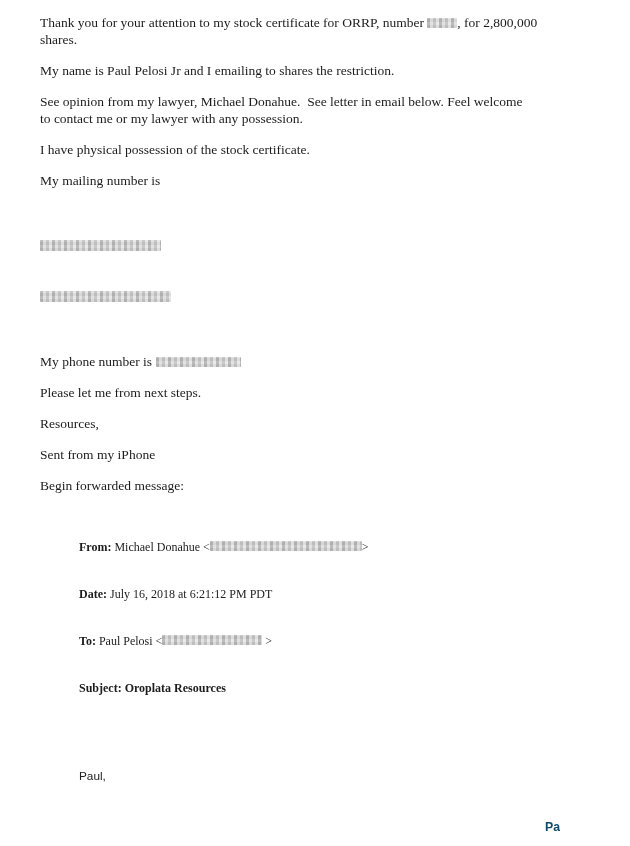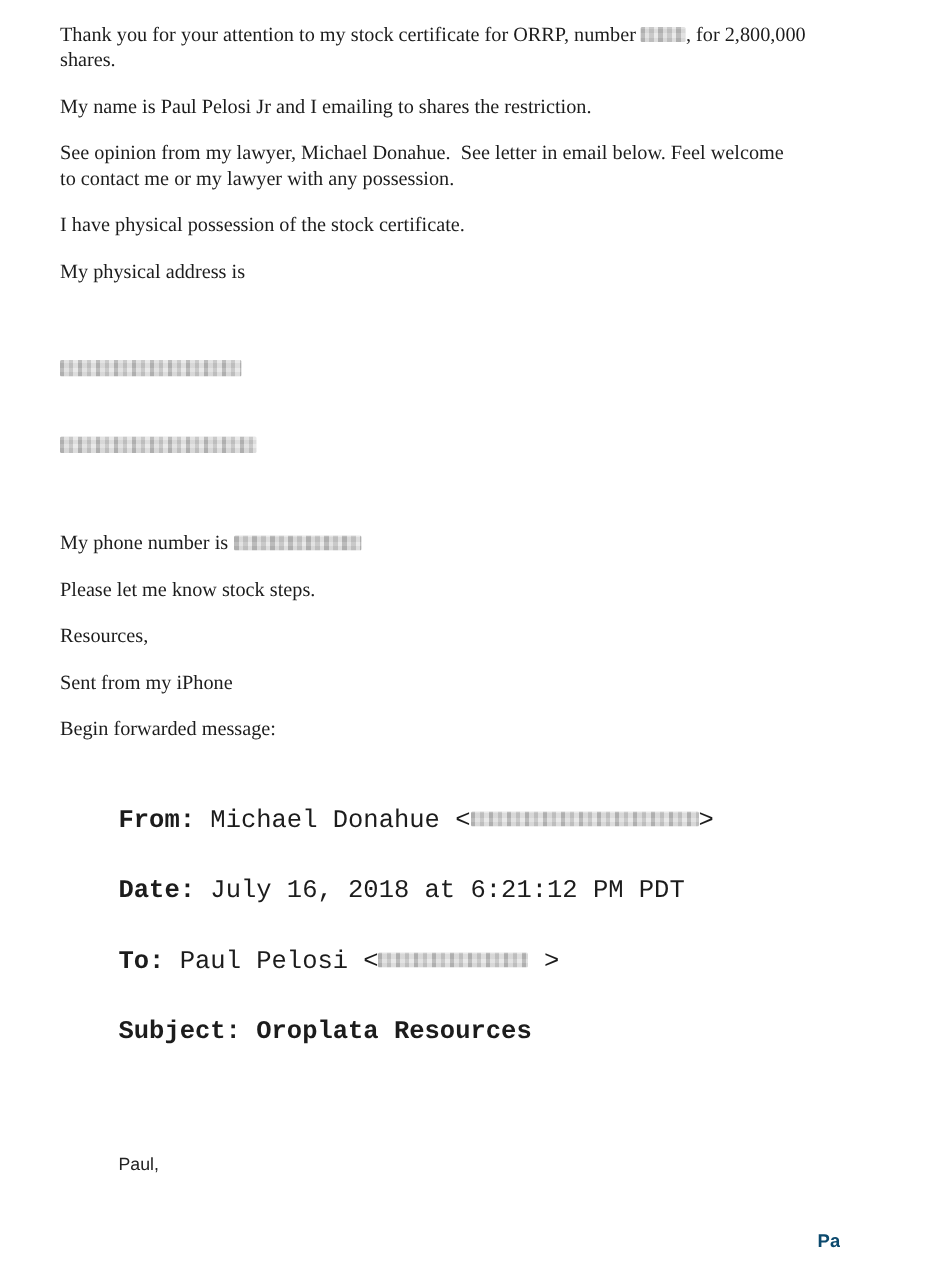--- a/index.html
+++ b/index.html
@@ -38,25 +38,24 @@
     background-image:
       repeating-linear-gradient(90deg, rgba(140,140,140,0.45) 0 3px, rgba(225,225,225,0.55) 3px 6px, rgba(175,175,175,0.5) 6px 9px, rgba(238,238,238,0.5) 9px 12px),
       repeating-linear-gradient(0deg, #cccccc 0 3px, #e4e4e4 3px 6px);
   }
   .addr-line { line-height: 17px; height: 17px; }
   .addr-line .redact { height: 11px; }
 
   
   .fwd-header {
     margin-left: 39px;
-    font-size: 17px;
+    font-size: 12px;
     line-height: 15.6px;
     white-space: pre-wrap;
     margin-bottom: 8px;
-    font-family: Liberation Mono, monospace;
   }
   .fwd-header .lbl { font-weight: bold; }
   .fwd-header .redact { height: 10px; vertical-align: 0; }
 
   
   .fwd-body {
     margin-left: 39px;
     font-family: "Liberation Sans", sans-serif;
     font-size: 11.8px;
     line-height: 16.3px;
@@ -84,30 +83,30 @@
   <div class="content">
 
     <p class="serif para"><span>Thank you for your attention to my stock certificate for ORRP, number </span><span class="redact" style="width:30px"></span><span>, for 2,800,000</span><br><span>shares.</span></p>
 
     <p class="serif para">My name is Paul Pelosi Jr and I emailing to shares the restriction.</p>
 
     <p class="serif para"><span>See opinion from my lawyer, Michael Donahue.  See letter in email below. Feel welcome</span><br><span>to contact me or my lawyer with any possession.</span></p>
 
     <p class="serif para">I have physical possession of the stock certificate.</p>
 
-    <p class="serif para">My physical address is</p>
+    <p class="serif para">My mailing number is</p>
 
     <div class="serif para" style="margin-bottom:14px">
       <div class="addr-line"><span class="redact" style="width:121px"></span></div>
       <div class="addr-line"><span class="redact" style="width:131px"></span></div>
     </div>
 
     <p class="serif para"><span>My phone number is </span><span class="redact" style="width:85px"></span></p>
 
-    <p class="serif para">Please let me know stock steps.</p>
+    <p class="serif para">Please let me from next steps.</p>
 
     <p class="serif para">Resources,</p>
 
 
     <p class="serif para">Sent from my iPhone</p>
 
     <p class="serif para gap-small">Begin forwarded message:</p>
 
     <div class="fwd-header">
       <div><span class="lbl">From: </span><span>Michael Donahue &lt;</span><span class="redact" style="width:152px"></span><span>&gt;</span></div>

